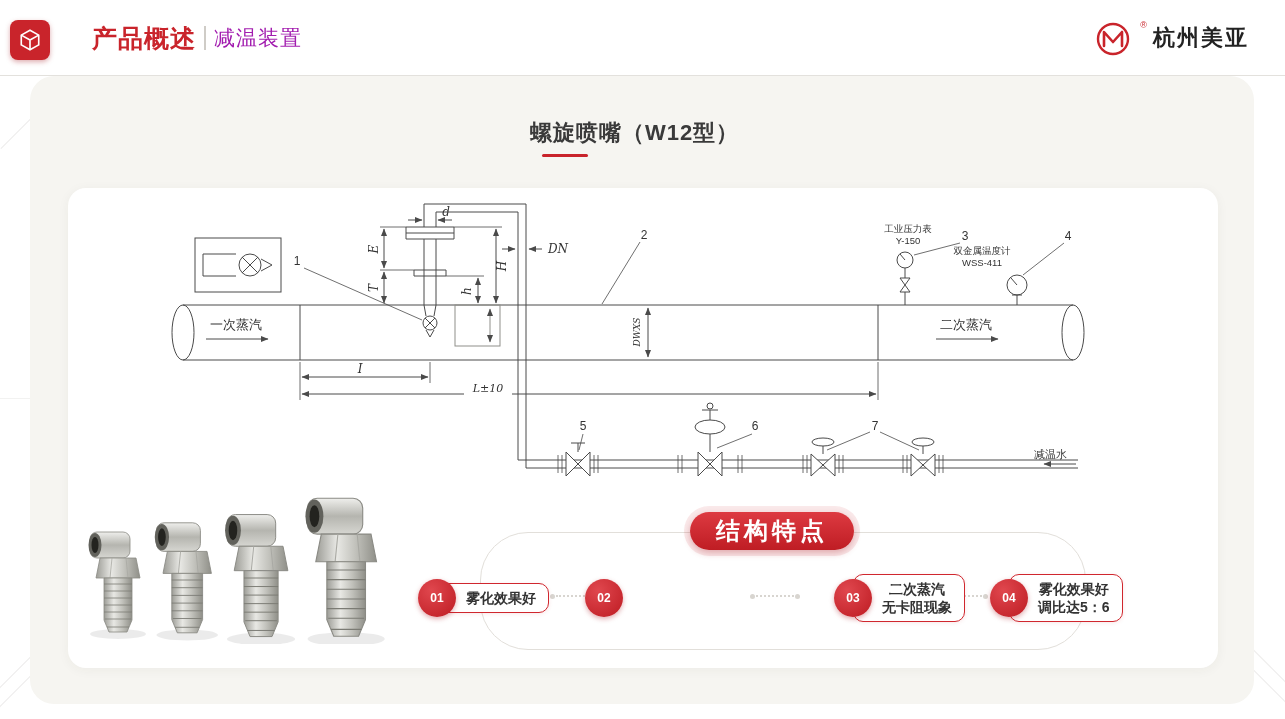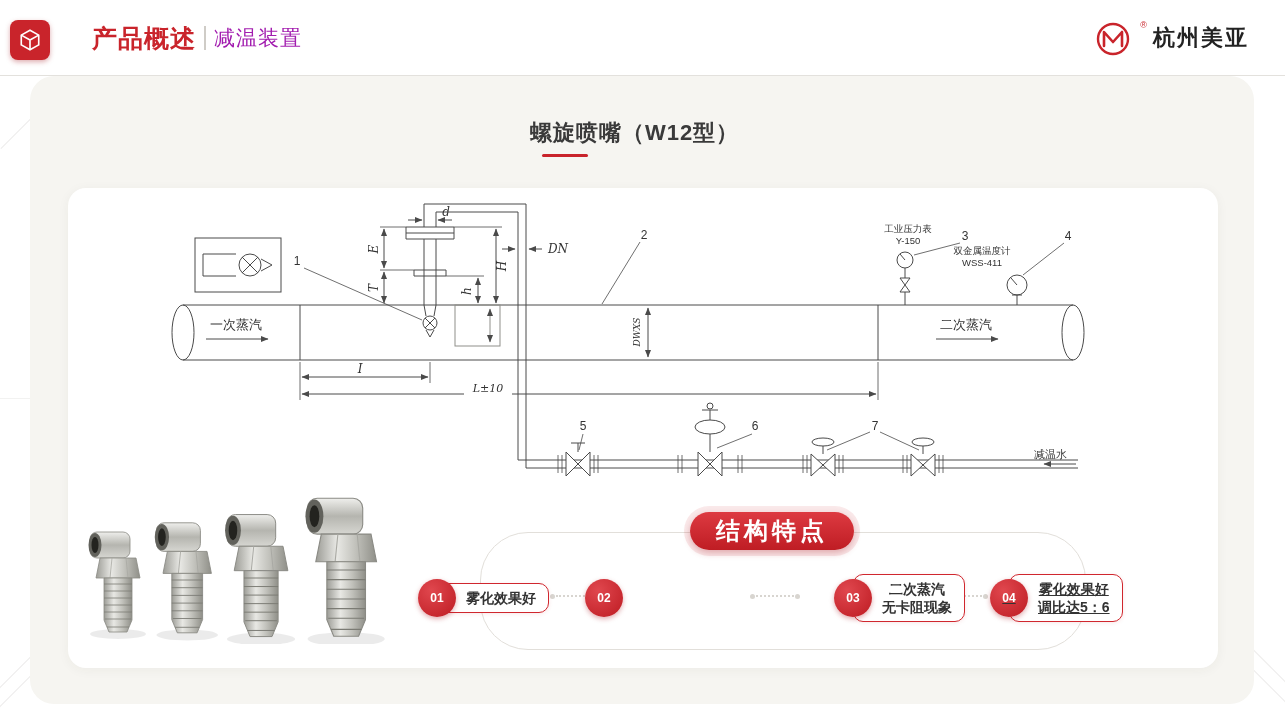--- a/index.html
+++ b/index.html
@@ -54,21 +54,21 @@
   
   .features-outline { position:absolute; left:412px; top:344px; width:606px; height:118px;
                       border:1px solid #e2dfda; border-radius:48px; }
   .features-pill { position:absolute; left:622px; top:324px; width:164px; height:38px;
                    background:linear-gradient(#dd3a41,#bf1d24); border-radius:19px;
                    display:flex; align-items:center; justify-content:center;
                    box-shadow:0 0 0 6px rgba(205,40,48,.10), 0 3px 7px rgba(160,20,30,.30); }
   .features-pill span { color:#fff; font-size:24px; font-weight:bold; letter-spacing:4px;text-align:center; }
 
   .feature-item { position:absolute; top:388px; height:44px; display:flex; align-items:center; }
-  .fi-1 { left:350px; } .fi-2 { left:517px; } .fi-3 { left:734px;margin-left:32px; } .fi-4 { left:922px;text-decoration:underline; }
+  .fi-1 { left:350px; } .fi-2 { left:517px; } .fi-3 { left:734px;margin-left:32px; } .fi-4 { left:922px; }
   .feature-num { position:relative; z-index:2; width:38px; height:38px; border-radius:50%;
                  background:radial-gradient(circle at 35% 30%, #e0474e, #bd1b22);
                  color:#fff; font-size:12px; font-weight:bold; display:flex;
                  align-items:center; justify-content:center;
                  box-shadow:0 2px 5px rgba(170,20,30,.35); }
   .feature-box { position:relative; z-index:1; margin-left:-19px; background:#fff;
                  border:1px solid #d0272e; border-radius:10px; padding:5px 12px 5px 28px;
                  font-size:14px; font-weight:bold; color:#333; line-height:1.3;
                  text-align:center; white-space:nowrap;
                  box-shadow:0 1px 4px rgba(200,30,40,.10); }

